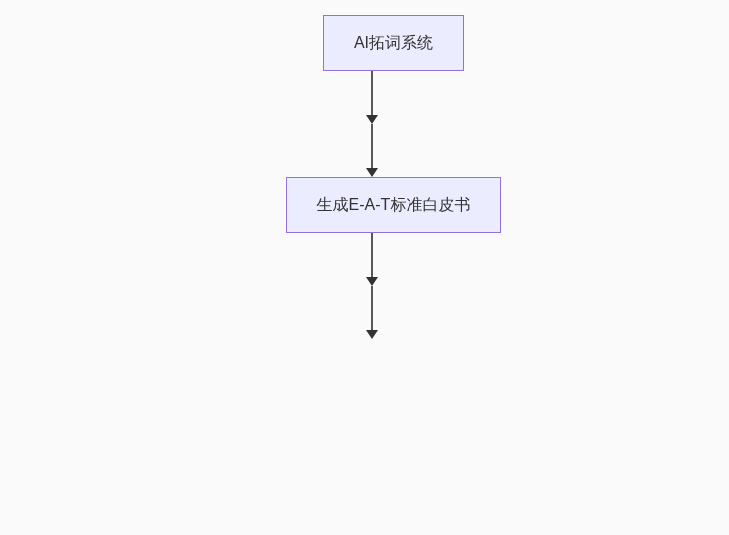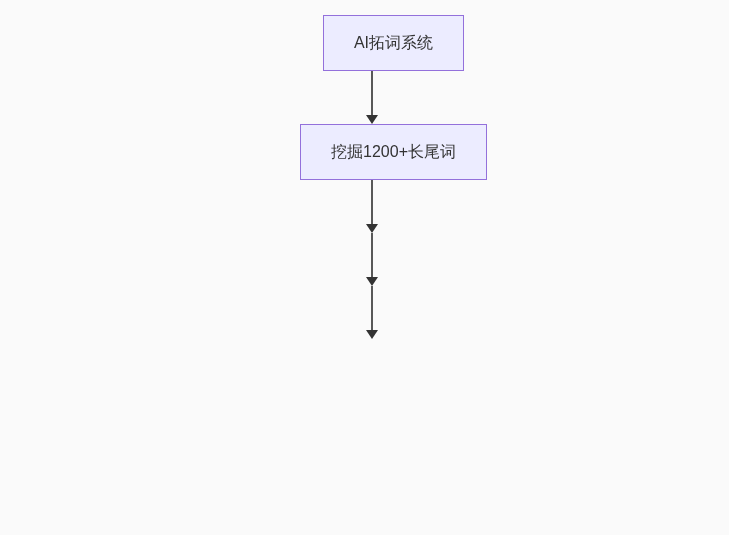--- a/index.html
+++ b/index.html
@@ -73,29 +73,29 @@
 
   <div class="node">
     <span class="node-label">AI拓词系统</span>
   </div>
 
   <div class="arrow">
     <div class="arrow-line"></div>
     <div class="arrow-head"></div>
   </div>
 
-  <div class="node">
-    <span class="node-label">挖掘1200+长尾词</span>
-  </div>
 
   <div class="arrow">
     <div class="arrow-line"></div>
     <div class="arrow-head"></div>
   </div>
 
+  <div class="node">
+    <span class="node-label">生成E-A-T标准白皮书</span>
+  </div>
 
   <div class="arrow">
     <div class="arrow-line"></div>
     <div class="arrow-head"></div>
   </div>
 
 
   <div class="arrow">
     <div class="arrow-line"></div>
     <div class="arrow-head"></div>

